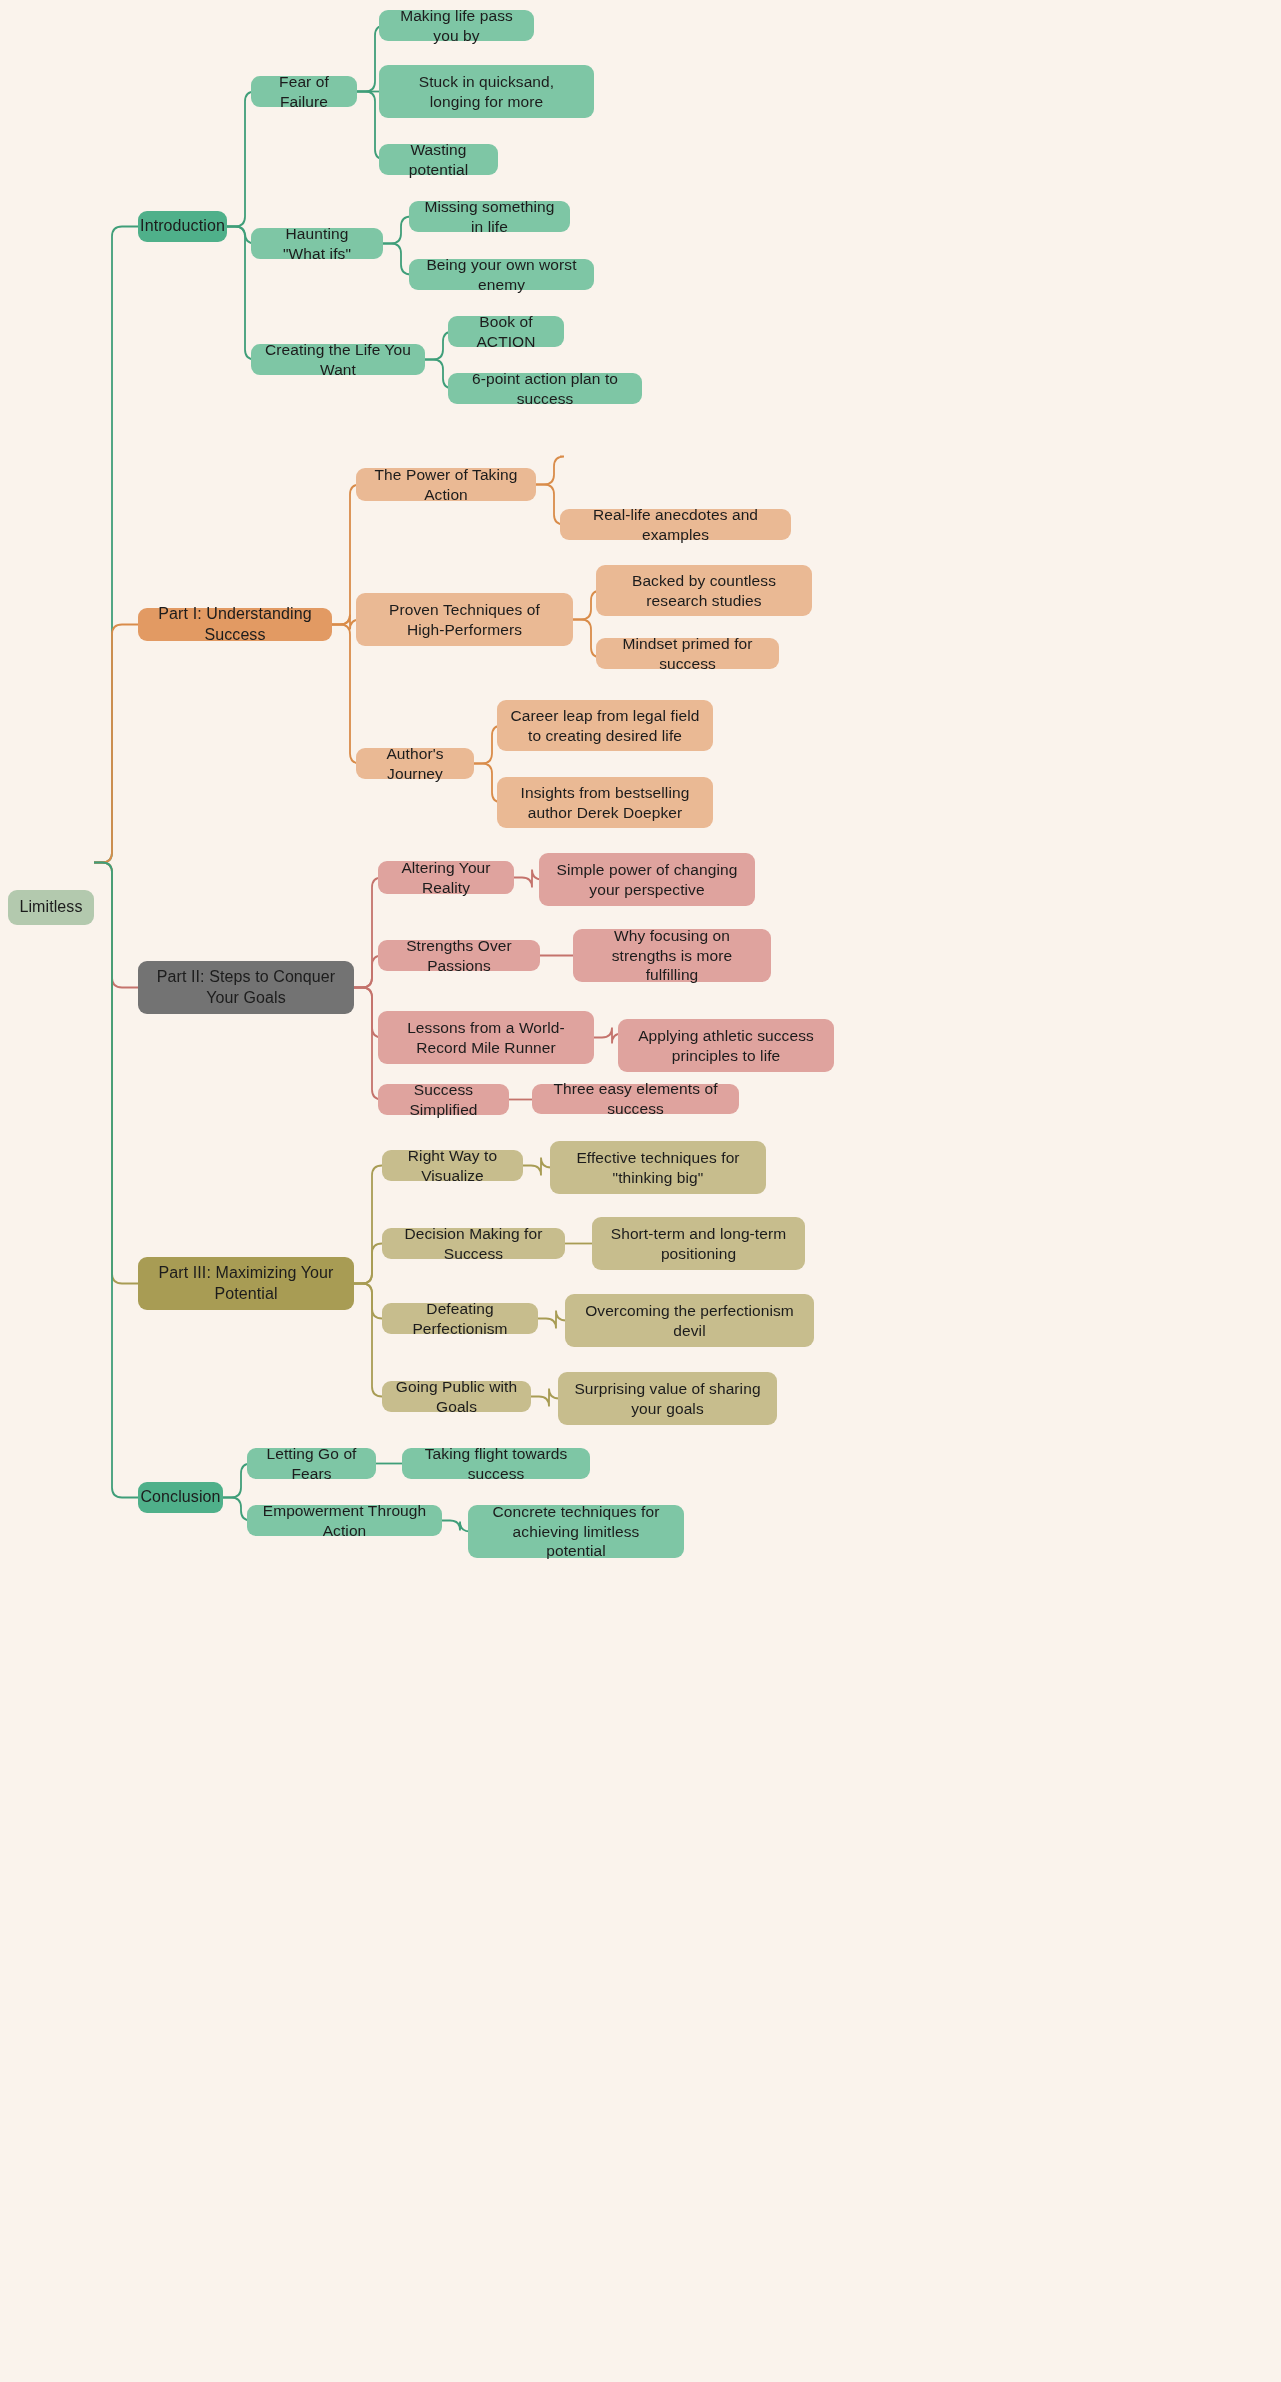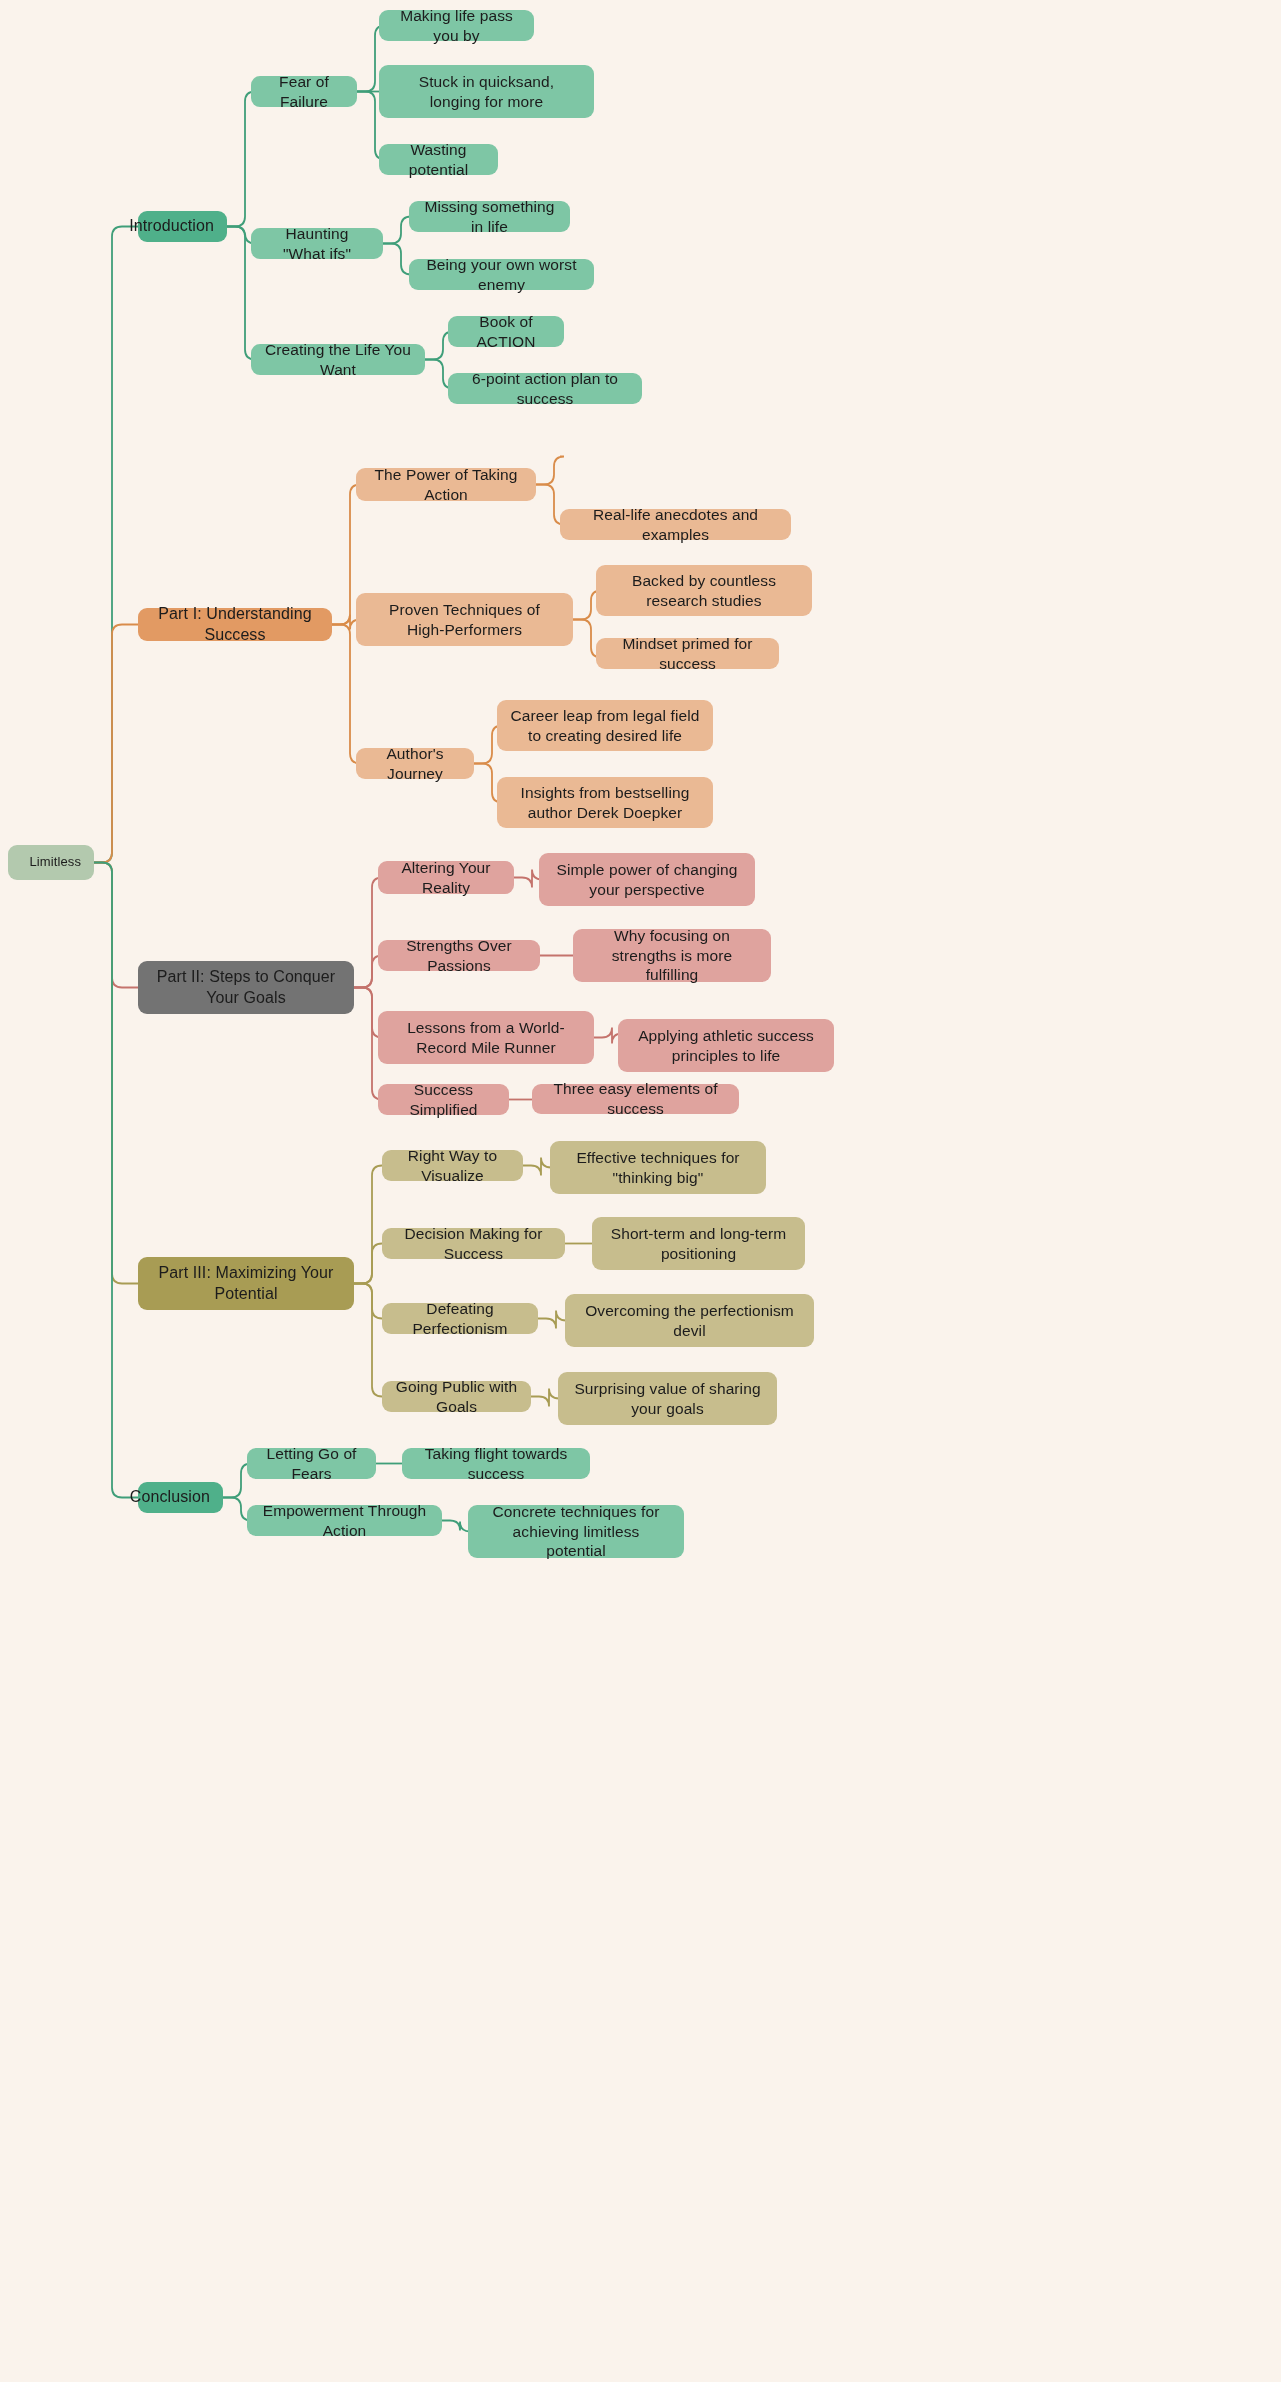--- a/index.html
+++ b/index.html
@@ -7,30 +7,30 @@
     width:1281px;height:2382px;
     background:#faf3ec;
     font-family:"Liberation Sans", sans-serif;
     overflow:hidden;
   }
   #map{position:relative;width:1281px;height:2382px;}
   svg.links{position:absolute;left:0;top:0;width:1281px;height:2382px;pointer-events:none;}
   .node{
     position:absolute;
     box-sizing:border-box;
-    display:flex;align-items:center;justify-content:flex-end;
+    display:flex;align-items:center;justify-content:center;
     text-align:center;
     border-radius:9px;
     color:#1c1c1c;
     font-size:15.5px;
     line-height:1.28;
     padding:6px 13px;
     letter-spacing:.1px;
   }
-  .root{background:#b3c9ae;font-size:13px;}
+  .root{background:#b3c9ae;font-size:16px;margin-top:45px;}
   .lv1{font-size:16px;}
   
   .g-dark{background:#4fb08a;}
   .g-mid {background:#7ec6a5;}
   .o-dark{background:#e29a63;}
   .o-mid {background:#eab994;}
   .r-dark{background:#737373;}
   .r-mid {background:#dfa39e;}
   .y-dark{background:#a89c54;}
   .y-mid {background:#c7bd8d;}

